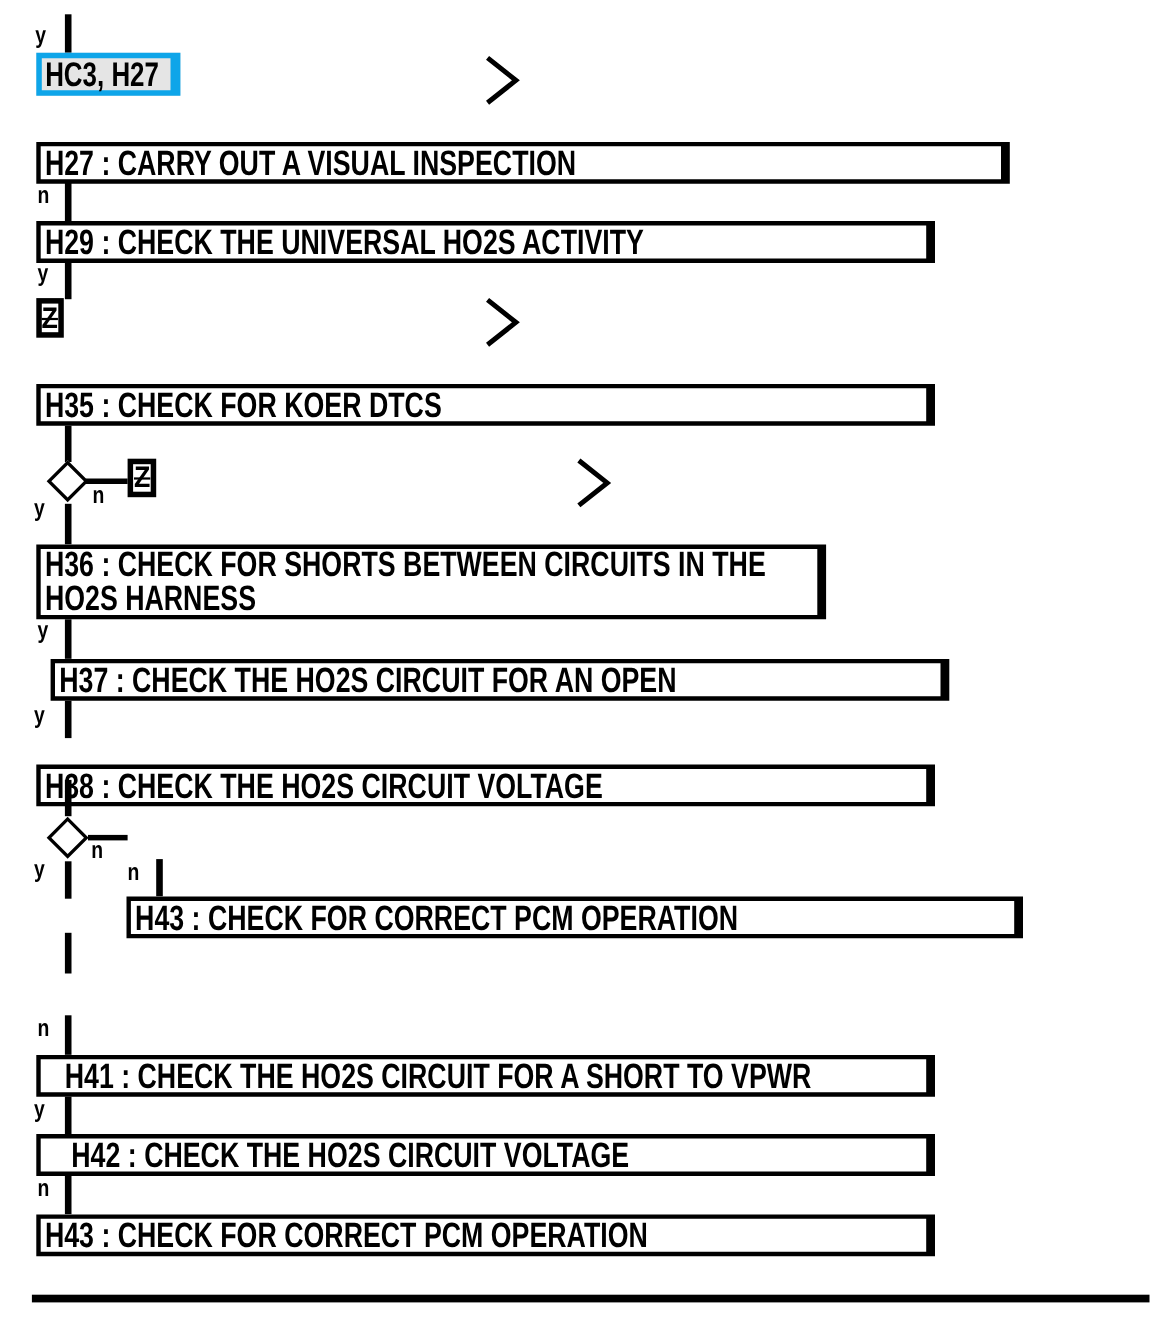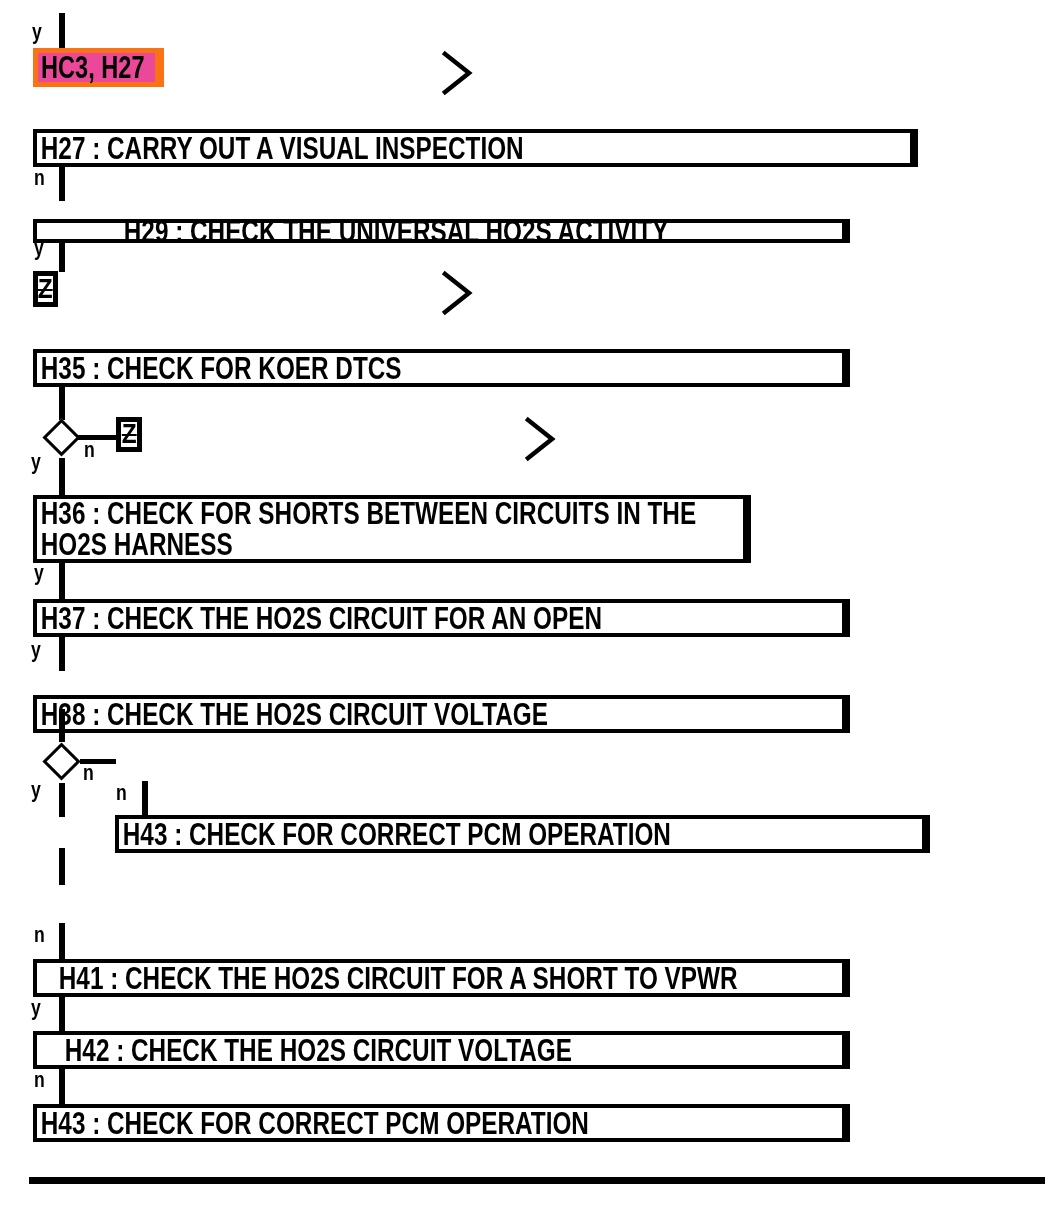--- a/index.html
+++ b/index.html
@@ -11,21 +11,21 @@
     position:absolute;box-sizing:border-box;background:#fff;
     border:4px solid #000;border-right-width:8px;
     display:flex;align-items:center;
   }
   .box .txt{
     font-weight:bold;font-size:32px;line-height:30px;white-space:nowrap;
     transform:scaleX(0.76);transform-origin:left center;
     padding-left:5px;color:#000;
   }
   .smallbox{
-    position:absolute;box-sizing:border-box;background:#ec4899;border:5px solid #f97316;
+    position:absolute;box-sizing:border-box;background:#e5e5e5;border:5px solid #0ea5e9;
     display:flex;align-items:center;
   }
   .smallbox .txt{
     font-weight:bold;font-size:31px;line-height:28px;white-space:nowrap;
     transform:scaleX(0.76);transform-origin:left center;padding-left:4px;color:#000;
   }
   .zbox{
     position:absolute;box-sizing:border-box;background:#fff;border:5px solid #000;
     display:flex;align-items:center;justify-content:center;
   }
@@ -62,21 +62,21 @@
   <svg class="chev" style="left:441px;top:50px;" width="34" height="46" viewBox="0 0 34 46">
       <polyline points="4,4 28,23 4,42"></polyline>
     </svg>
 
   <div class="box" style="left:33px;top:129px;width:885px;height:38px;">
     <span class="txt">H27 : CARRY OUT A VISUAL INSPECTION</span>
   </div>
   <div class="vline" style="left:59px;top:165px;height:36px;"></div>
   <div class="branch" style="left:34px;top:167px;">n</div>
 
-  <div class="box" style="left:33px;top:219px;width:817px;height:24px;justify-content:flex-end;">
+  <div class="box" style="left:33px;top:201px;width:817px;height:38px;">
     <span class="txt">H29 : CHECK THE UNIVERSAL HO2S ACTIVITY</span>
   </div>
   <div class="vline" style="left:59px;top:239px;height:33px;"></div>
   <div class="branch" style="left:34px;top:237px;">y</div>
   <div class="zbox" style="left:33px;top:271px;width:25px;height:36px;">
     <span class="txt">Z</span>
   </div>
   <svg class="chev" style="left:441px;top:270px;" width="34" height="46" viewBox="0 0 34 46">
       <polyline points="4,4 28,23 4,42"></polyline>
     </svg>
@@ -99,21 +99,21 @@
 
   <div class="box twoline" style="left:33px;top:495px;width:718px;height:68px;">
     <span class="txt">
       <div>H36 : CHECK FOR SHORTS BETWEEN CIRCUITS IN THE</div>
       <div>HO2S HARNESS</div>
     </span>
   </div>
   <div class="vline" style="left:59px;top:563px;height:36px;"></div>
   <div class="branch" style="left:34px;top:562px;">y</div>
 
-  <div class="box" style="left:33px;top:599px;width:817px;height:38px;">
+  <div class="box" style="left:46px;top:599px;width:817px;height:38px;">
     <span class="txt">H37 : CHECK THE HO2S CIRCUIT FOR AN OPEN</span>
   </div>
   <div class="vline" style="left:59px;top:637px;height:34px;"></div>
   <div class="branch" style="left:31px;top:639px;">y</div>
 
   <div class="box" style="left:33px;top:695px;width:817px;height:38px;">
     <span class="txt">H38 : CHECK THE HO2S CIRCUIT VOLTAGE</span>
   </div>
   <div class="vline" style="left:59px;top:709px;height:33px;"></div>
   <div class="diamond" style="left:48px;top:748px;"></div>

